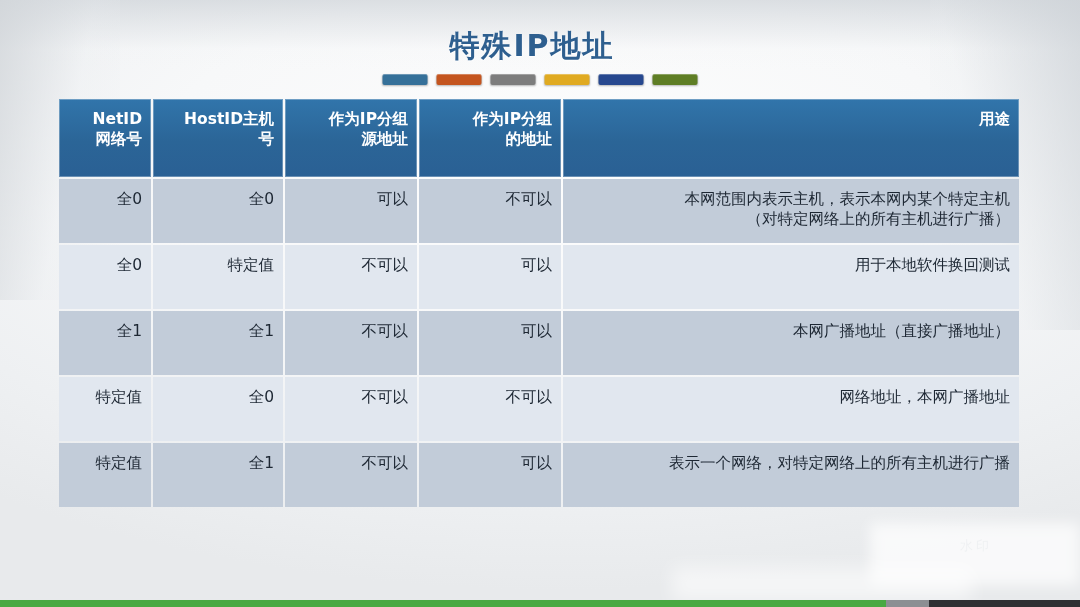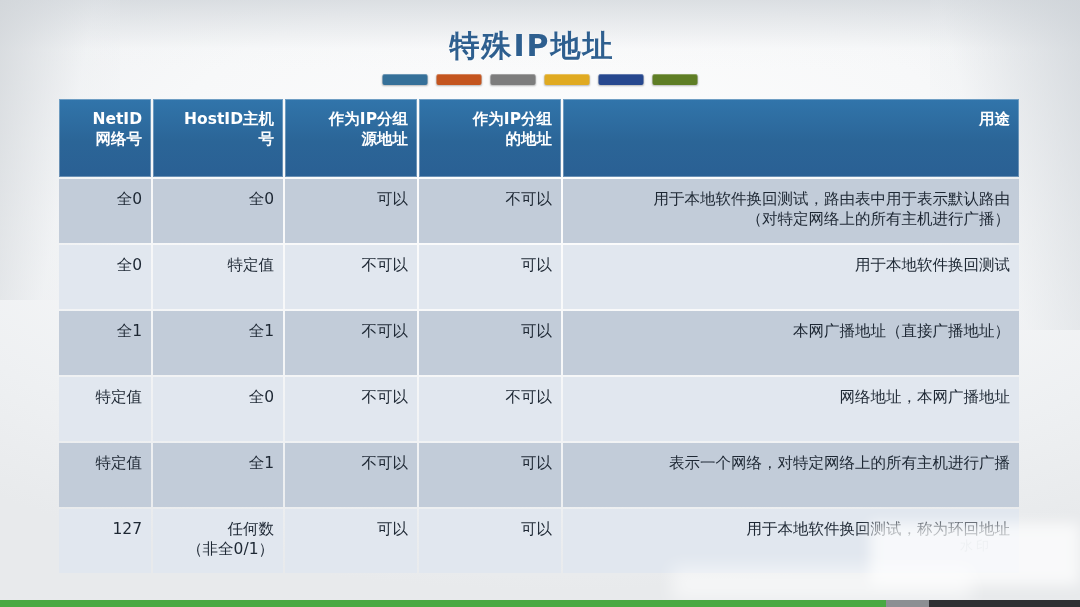--- a/index.html
+++ b/index.html
@@ -247,21 +247,21 @@
             <td>
               <span class="cell-line">全0</span>
             </td>
             <td>
               <span class="cell-line">可以</span>
             </td>
             <td>
               <span class="cell-line">不可以</span>
             </td>
             <td>
-              <span class="cell-line">用于本地软件换回测试，路由表中用于表示默认路由</span>
+              <span class="cell-line">本网范围内表示主机，表示本网内某个特定主机</span>
               <span class="cell-line">（对特定网络上的所有主机进行广播）</span>
             </td>
           </tr>
           <tr class="light">
             <td>
               <span class="cell-line">全0</span>
             </td>
             <td>
               <span class="cell-line">特定值</span>
             </td>
@@ -317,38 +317,20 @@
               <span class="cell-line">全1</span>
             </td>
             <td>
               <span class="cell-line">不可以</span>
             </td>
             <td>
               <span class="cell-line">可以</span>
             </td>
             <td>
               <span class="cell-line">表示一个网络，对特定网络上的所有主机进行广播</span>
-            </td>
-          </tr>
-          <tr class="light">
-            <td>
-              <span class="cell-line">127</span>
-            </td>
-            <td>
-              <span class="cell-line">任何数</span>
-              <span class="cell-line indent">（非全0/1）</span>
-            </td>
-            <td>
-              <span class="cell-line">可以</span>
-            </td>
-            <td>
-              <span class="cell-line">可以</span>
-            </td>
-            <td>
-              <span class="cell-line">用于本地软件换回测试，称为环回地址</span>
             </td>
           </tr>
         </tbody>
     </table>
   </div>
 
   <div class="watermark">水印</div>
   <div class="overlay-blob"></div>
   <div class="overlay-blob2"></div>
 

